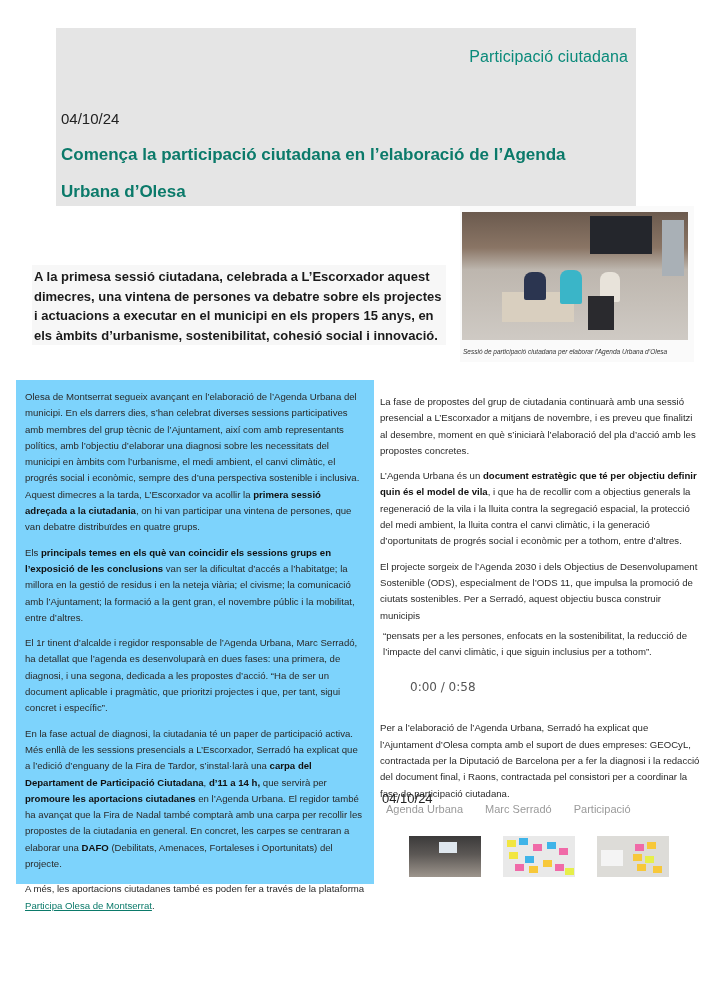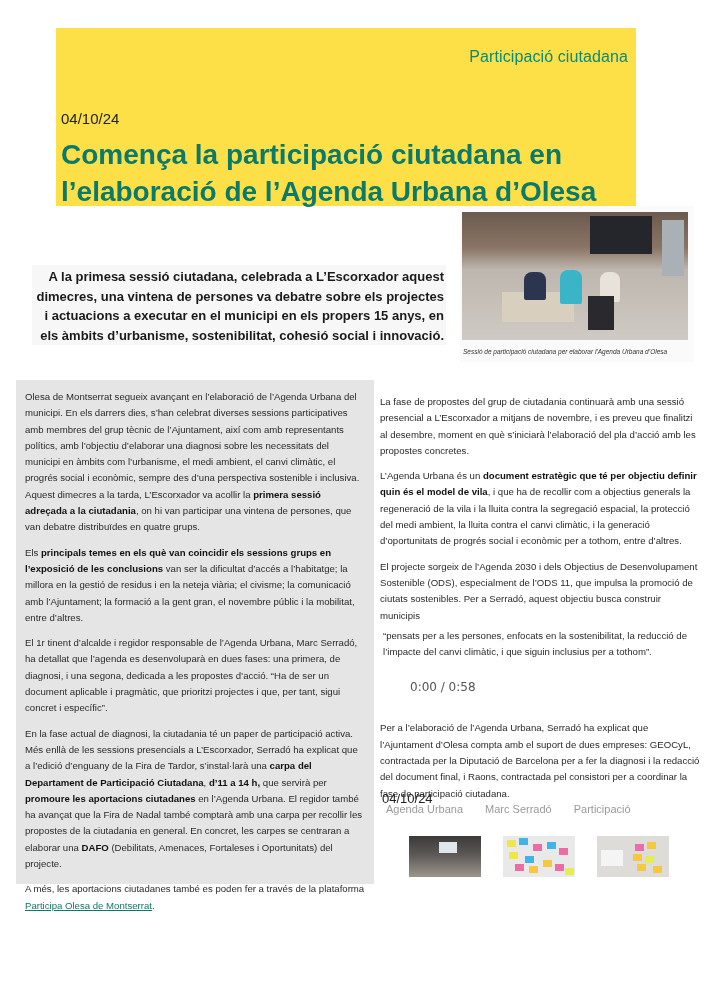--- a/index.html
+++ b/index.html
@@ -1,41 +1,41 @@
 <!DOCTYPE html>
 <html><head>
 <meta charset="utf-8">
 <style>
   * { box-sizing: border-box; margin: 0; padding: 0; }
   html, body { width: 707px; height: 1000px; background: #ffffff; overflow: hidden; }
   body { font-family: "Liberation Sans", sans-serif; color: #222; position: relative; }
 
   .header-panel {
     position: absolute; left: 56px; top: 28px; width: 580px; height: 178px;
-    background: #fde047;
+    background: #e5e5e5;
   }
   .section-label {
     position: absolute; right: 8px; top: 20px;
     font-size: 16px; color: #0a8a7a; letter-spacing: 0.1px;
   }
   .date-top {
     position: absolute; left: 5px; top: 82px;
     font-size: 15px; color: #222;
   }
   .title {
     position: absolute; left: 5px; top: 108px; width: 560px;
-    font-size: 28px; line-height: 37px; font-weight: bold; color: #0b7a6a;
+    font-size: 17px; line-height: 37px; font-weight: bold; color: #0b7a6a;
   }
 
   .lead-panel {
     position: absolute; left: 32px; top: 265px; width: 414px; height: 80px;
     background: #f7f7f7; padding: 2px 2px;
   }
   .lead {
-    font-size: 13px; line-height: 19.5px; font-weight: bold; color: #1a1a1a; text-align: right;
+    font-size: 13px; line-height: 19.5px; font-weight: bold; color: #1a1a1a;
   }
 
   .photo-panel {
     position: absolute; left: 460px; top: 206px; width: 234px; height: 156px;
     background: #fafafa;
   }
   .photo {
     position: absolute; left: 2px; top: 6px; width: 226px; height: 128px;
     background: linear-gradient(180deg, #6b5a4e 0%, #8a7565 28%, #bdb6ae 45%, #cfcac4 100%);
     overflow: hidden;
@@ -47,21 +47,21 @@
   .photo .person2 { position: absolute; left: 62px; top: 60px; width: 22px; height: 28px; background: #2b3550; border-radius: 8px 8px 2px 2px; }
   .photo .person3 { position: absolute; left: 138px; top: 60px; width: 20px; height: 30px; background: #e8e3da; border-radius: 8px 8px 2px 2px; }
   .photo .chair { position: absolute; left: 126px; top: 84px; width: 26px; height: 34px; background: #2a2a2e; }
   .caption {
     position: absolute; left: 3px; top: 142px;
     font-size: 6.5px; font-style: italic; color: #333;
   }
 
   .body-left {
     position: absolute; left: 16px; top: 380px; width: 358px; height: 504px;
-    background: #e5e5e5; padding: 9px 9px;
+    background: #7dd3fc; padding: 9px 9px;
   }
   .body-left p, .body-right p {
     font-size: 9.6px; line-height: 16.3px; color: #2a2a2a; margin-bottom: 9px;
   }
   .body-left p b, .body-right p b { color: #111; }
   .link { color: #0b7a6a; font-weight: normal; text-decoration: underline; }
 
   .body-right {
     position: absolute; left: 380px; top: 394px; width: 320px;
   }

